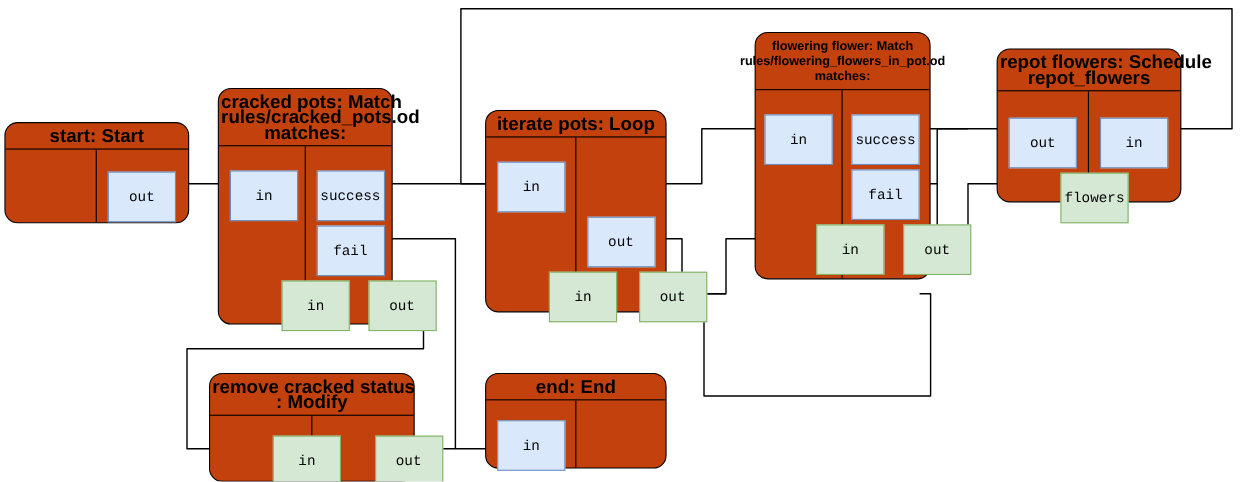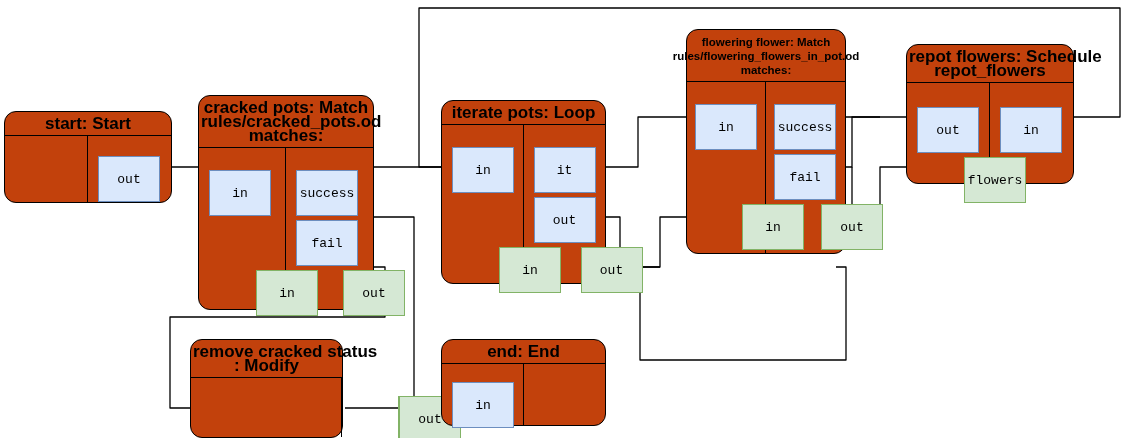--- a/index.html
+++ b/index.html
@@ -143,21 +143,21 @@
   <div class="node" style="left:4px; top:111px; width:168px; height:92px;">
     <div class="node-title">start: Start</div>
     <div class="node-body">
       <div class="col left"></div>
       <div class="col">
         <div class="port blue" style="left:10px; top:20px;">out</div>
       </div>
     </div>
   </div>
 
-  <div class="node" style="left:198px; top:95px; width:176px; height:215px;">
+  <div class="node" style="left:198px; top:80px; width:159px; height:215px;">
     <div class="node-title">cracked pots: Match
 rules/cracked_pots.od
 matches:</div>
     <div class="node-body">
       <div class="col left">
         <div class="port blue" style="left:10px; top:22px;">in</div>
         <div class="port green" style="left:10px; top:122px;">in</div>
       </div>
       <div class="col">
         <div class="port blue" style="left:10px; top:22px;">success</div>
@@ -168,21 +168,20 @@
   </div>
 
   <div class="node" style="left:441px; top:100px; width:165px; height:184px;">
     <div class="node-title">iterate pots: Loop</div>
     <div class="node-body">
       <div class="col left">
         <div class="port blue" style="left:10px; top:22px;">in</div>
         <div class="port green" style="left:10px; top:122px;">in</div>
       </div>
       <div class="col">
-        <div class="port blue" style="left:10px; top:22px;">it</div>
         <div class="port blue" style="left:10px; top:72px;">out</div>
         <div class="port green" style="left:10px; top:122px;">out</div>
       </div>
     </div>
   </div>
 
   <div class="node" style="left:686px; top:29px; width:160px; height:225px;">
     <div class="node-title" style="color:transparent; min-height:47px;">
       <span style="visibility:hidden;">x</span>
     </div>
@@ -209,21 +208,21 @@
       <div class="col left">
         <div class="port blue" style="left:10px; top:24px;">out</div>
         <div class="port green" style="left:10px; top:74px;">flowers</div>
       </div>
       <div class="col">
         <div class="port blue" style="left:10px; top:24px;">in</div>
       </div>
     </div>
   </div>
 
-  <div class="node" style="left:190px; top:339px; width:153px; height:99px;align-items:flex-end;">
+  <div class="node" style="left:190px; top:339px; width:187px; height:99px;">
     <div class="node-title">remove cracked status
 : Modify</div>
     <div class="node-body">
       <div class="col left">
         <div class="port green" style="left:10px; top:18px;">in</div>
       </div>
       <div class="col">
         <div class="port green" style="left:10px; top:18px;">out</div>
       </div>
     </div>

